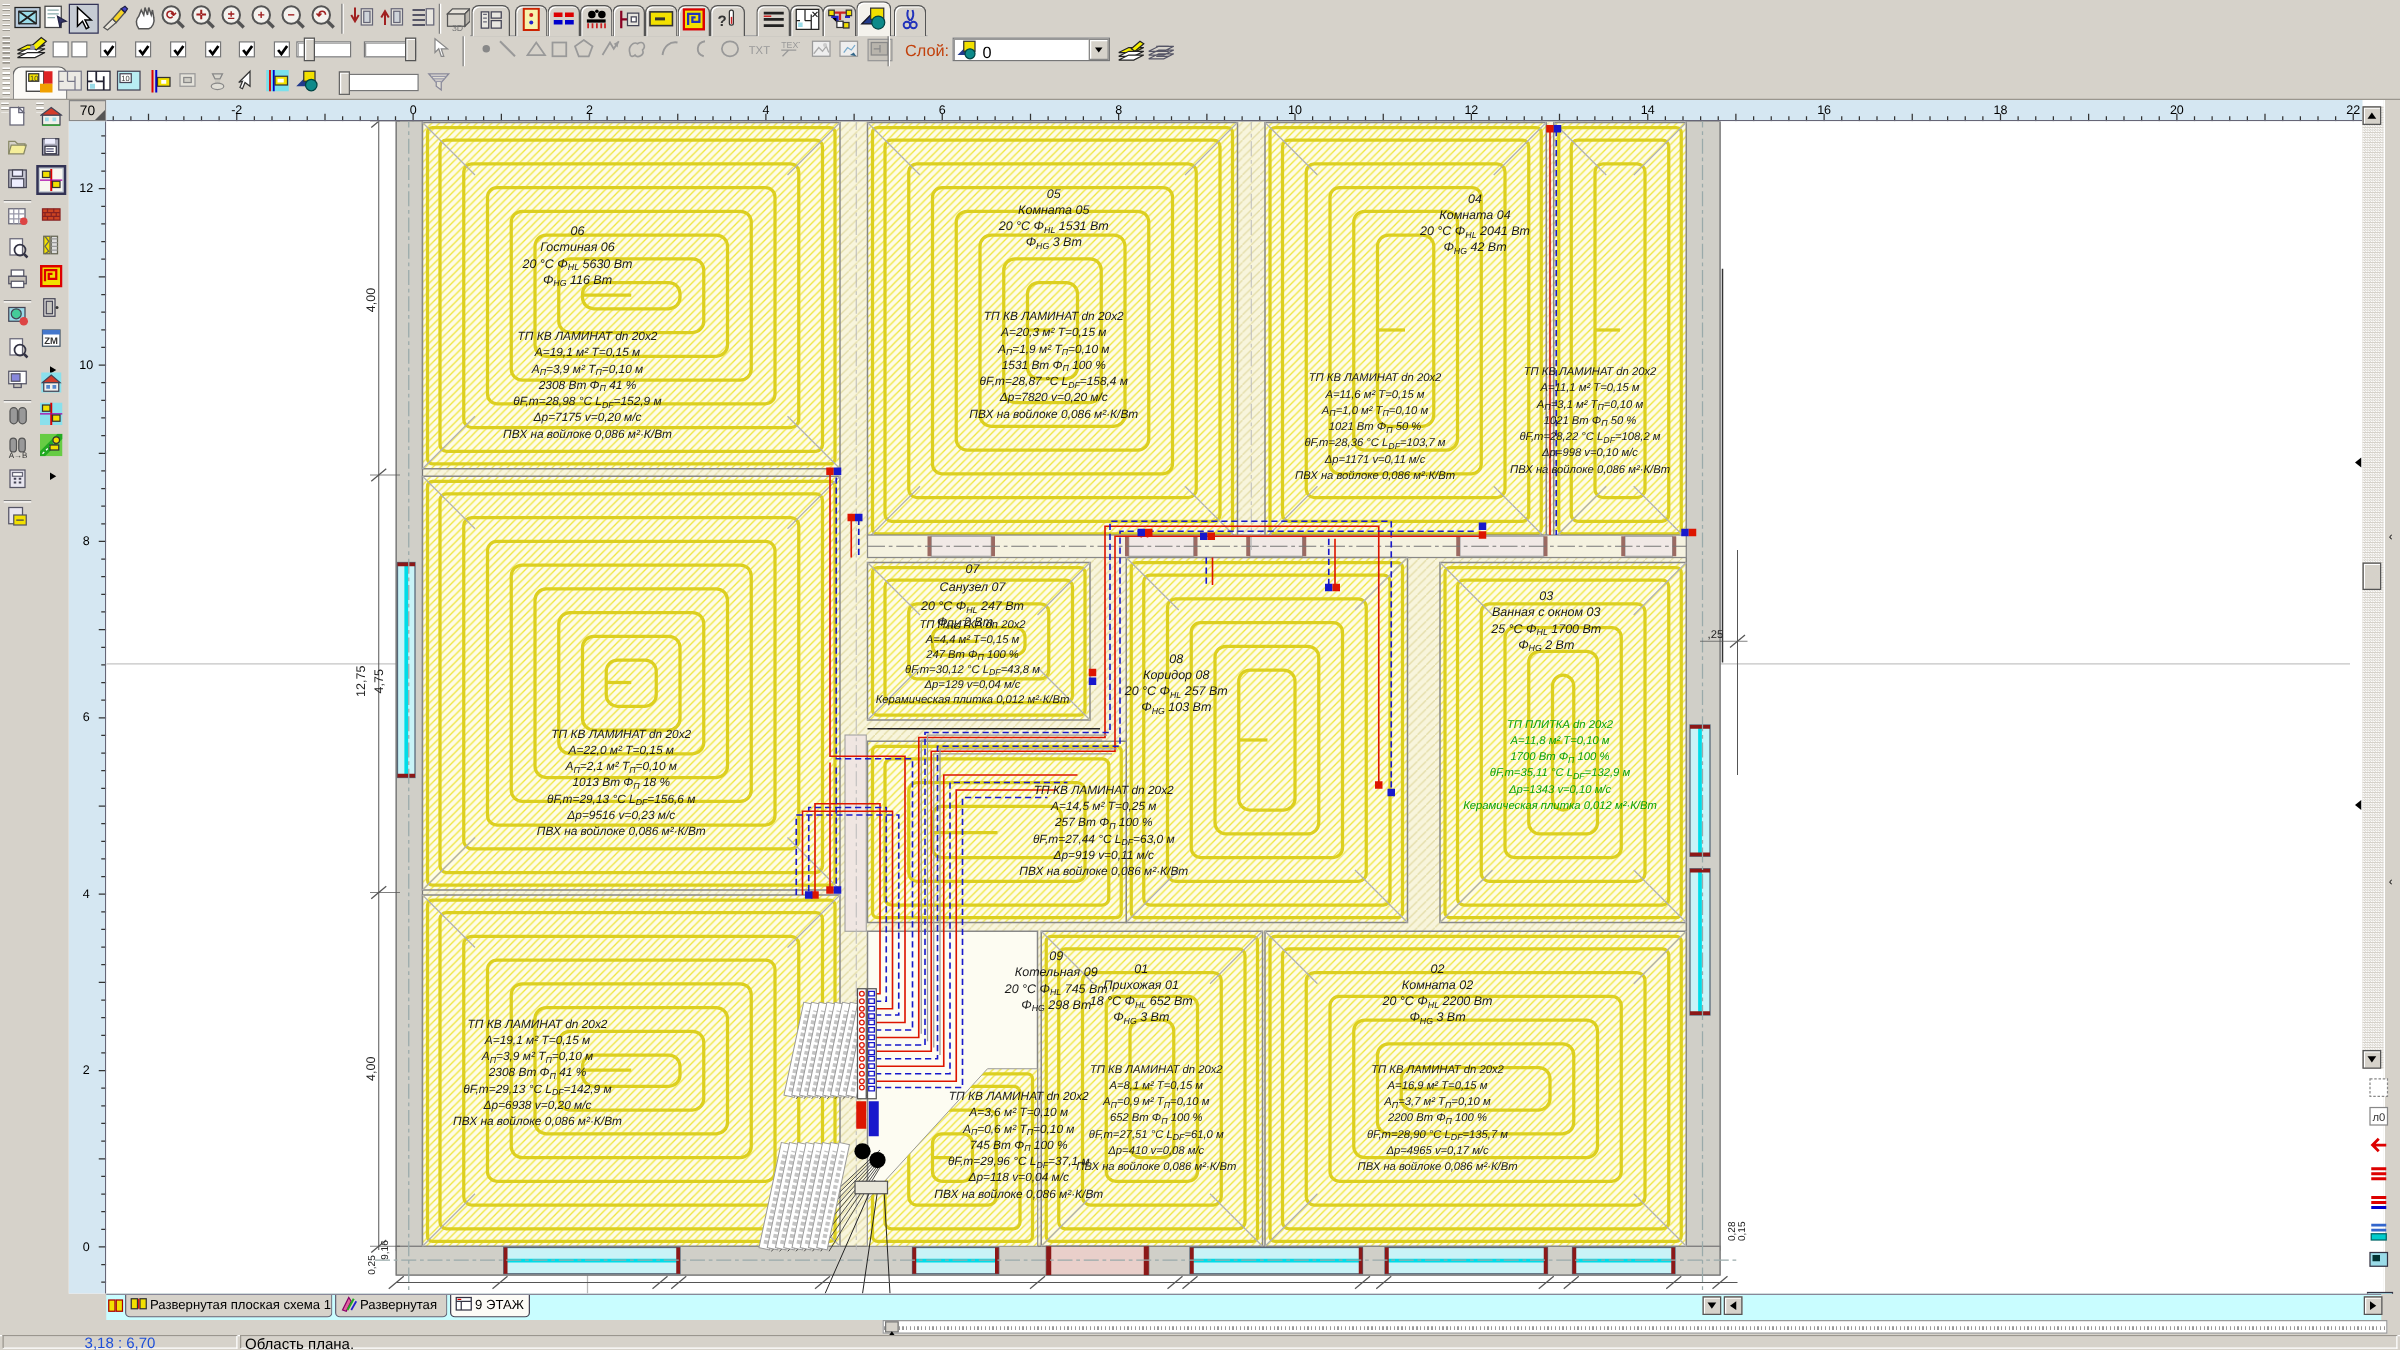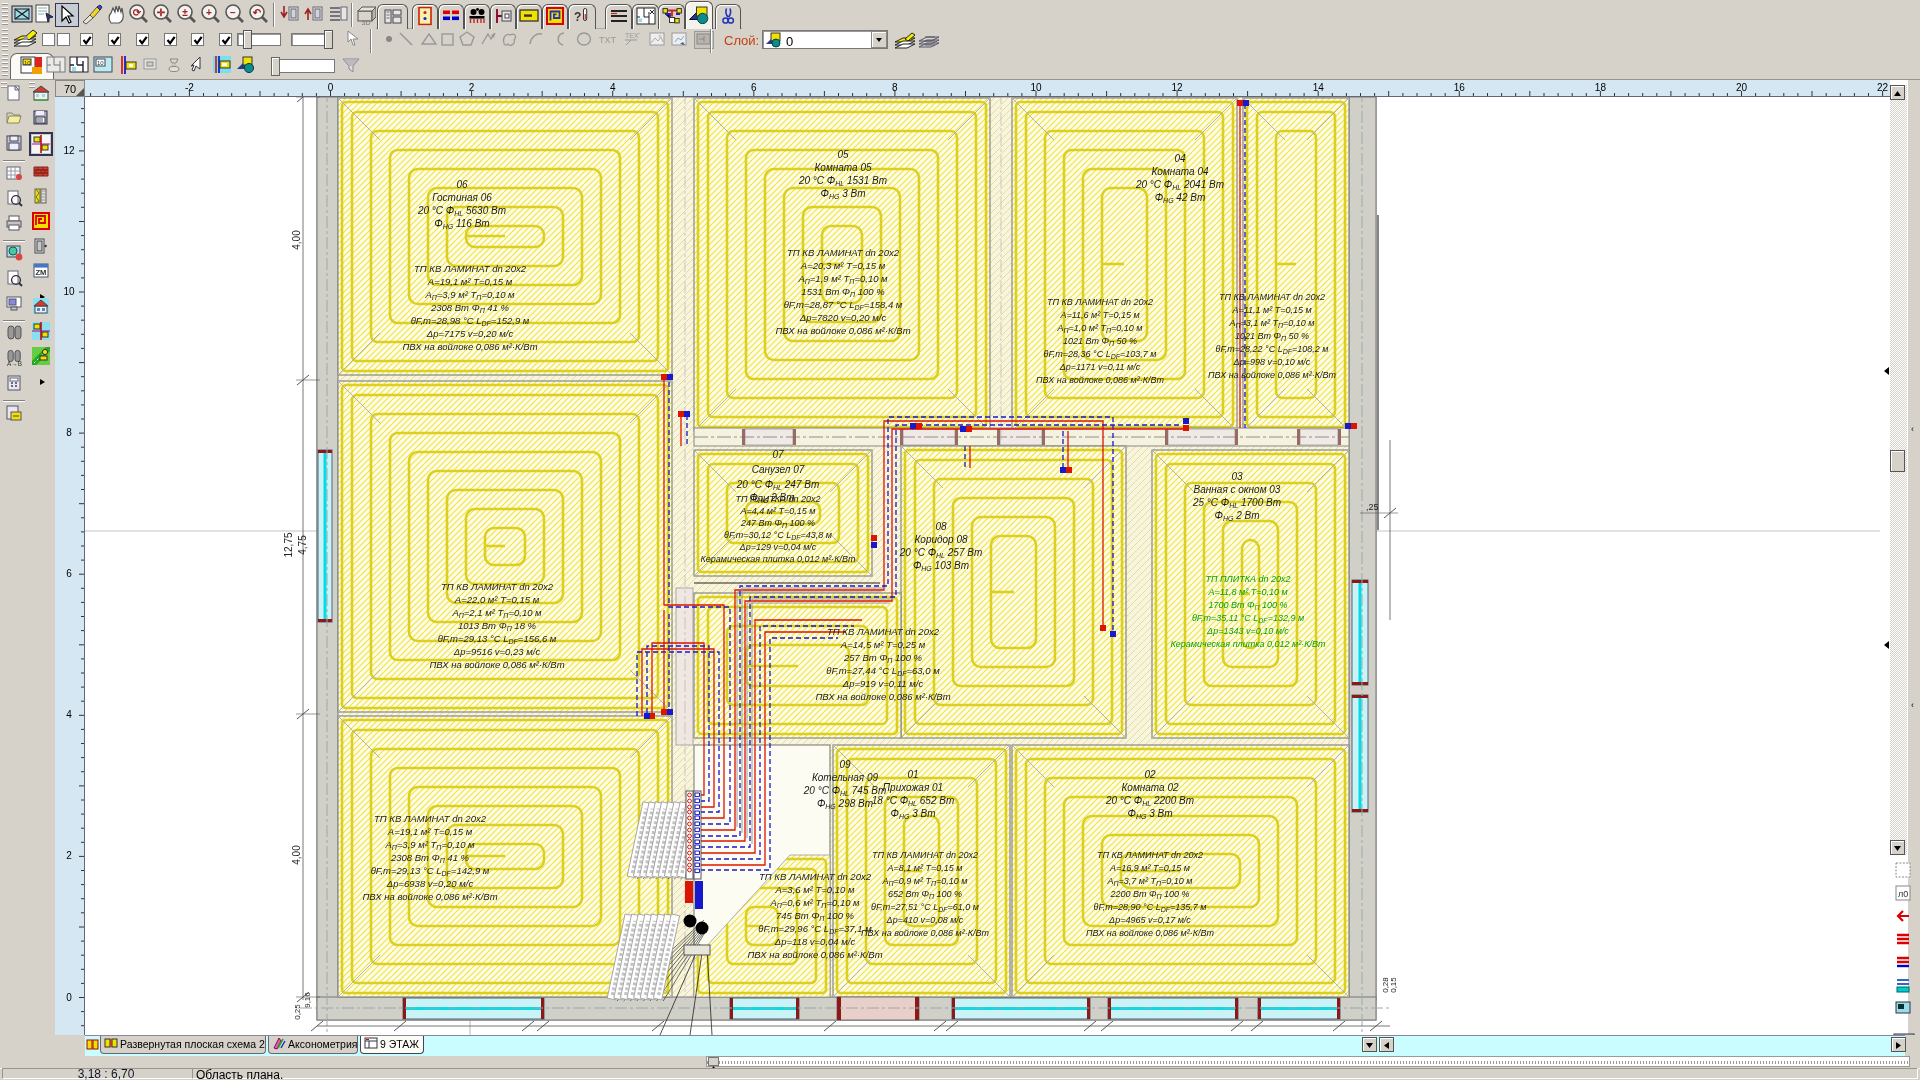--- a/index.html
+++ b/index.html
@@ -1291,40 +1291,40 @@
 <div style="position:absolute;left:0;top:1035px;width:1920px;height:21px;background:#d6d2ca"></div>
 <div style="position:absolute;left:85px;top:1035px;width:1820px;height:21px;background:#c9fdff;border-top:1px solid #889"></div>
 <div style="position:absolute;left:86px;top:1038px;width:13px;height:14px"><svg width="13" height="14" viewBox="0 0 13 14" style="" xmlns="http://www.w3.org/2000/svg">
       <rect x="1" y="2" width="5" height="9" fill="#f2e000" stroke="#a00"></rect>
       <rect x="7" y="2" width="5" height="9" fill="#f2e000" stroke="#a00"></rect>
     </svg></div>
 <div style="position:absolute;left:100px;top:1036px;width:166px;height:18px;background:#d6d2ca;border:1px solid #667;border-top:none;border-radius:0 0 4px 4px;font:10.5px 'Liberation Sans',sans-serif;color:#000;padding-left:3px;white-space:nowrap;overflow:hidden"><svg width="14" height="14" viewBox="0 0 14 14" style="vertical-align:-2px;margin-right:2px" xmlns="http://www.w3.org/2000/svg">
       <rect x="1" y="3" width="5" height="8" fill="#f2e000" stroke="#333"></rect>
       <rect x="8" y="3" width="5" height="8" fill="#f2e000" stroke="#333"></rect>
       <path d="M7 3 v8" stroke="#d00"></path>
-    </svg><span style="vertical-align:top;line-height:17px">Развернутая плоская схема 2</span></div>
+    </svg><span style="vertical-align:top;line-height:17px">Развернутая плоская схема 1</span></div>
 <div style="position:absolute;left:268px;top:1036px;width:90px;height:18px;background:#d6d2ca;border:1px solid #667;border-top:none;border-radius:0 0 4px 4px;font:10.5px 'Liberation Sans',sans-serif;color:#000;padding-left:3px;white-space:nowrap;overflow:hidden"><svg width="14" height="14" viewBox="0 0 14 14" style="vertical-align:-2px;margin-right:2px" xmlns="http://www.w3.org/2000/svg">
       <path d="M2 12 L7 2 l2 3 -4 8 z" fill="#e060a0" stroke="#806"></path>
       <path d="M6 12 L11 3" stroke="#2a2" stroke-width="1.6"></path>
       <path d="M9 12 L13 5" stroke="#22c" stroke-width="1.4"></path>
-    </svg><span style="vertical-align:top;line-height:17px">Аксонометрия</span></div>
+    </svg><span style="vertical-align:top;line-height:17px">Развернутая</span></div>
 <div style="position:absolute;left:360px;top:1036px;width:64px;height:18px;background:#fcfbf6;border:1px solid #445;border-top:none;border-radius:0 0 4px 4px;font:10.5px 'Liberation Sans',sans-serif;color:#000;padding-left:3px;white-space:nowrap;overflow:hidden"><svg width="14" height="14" viewBox="0 0 14 14" style="vertical-align:-2px;margin-right:2px" xmlns="http://www.w3.org/2000/svg">
       <rect x="1" y="2" width="12" height="10" fill="#fff" stroke="#334"></rect>
       <path d="M1 5 h12 M5 5 v7" stroke="#334"></path>
       <path d="M2 3.5 h3" stroke="#d00"></path>
     </svg><span style="vertical-align:top;line-height:17px">9 ЭТАЖ</span></div>
 <div style="position:absolute;left:1362px;top:1037px;width:15px;height:15px;background:#d6d2ca;border:1px solid #555;box-shadow:inset 1px 1px 0 #fff;text-align:center"><svg width="13" height="13" viewBox="0 0 13 13" style="" xmlns="http://www.w3.org/2000/svg">
       <path d="M6.5 9 L10 4 H3 Z" fill="#000"></path>
     </svg></div>
 <div style="position:absolute;left:1379px;top:1037px;width:15px;height:15px;background:#d6d2ca;border:1px solid #555;box-shadow:inset 1px 1px 0 #fff;text-align:center"><svg width="13" height="13" viewBox="0 0 13 13" style="" xmlns="http://www.w3.org/2000/svg">
       <path d="M4 6.5 L9 3 V10 Z" fill="#000"></path>
     </svg></div>
 <div style="position:absolute;left:1891px;top:1037px;width:15px;height:15px;background:#d6d2ca;border:1px solid #555;box-shadow:inset 1px 1px 0 #fff;text-align:center"><svg width="13" height="13" viewBox="0 0 13 13" style="" xmlns="http://www.w3.org/2000/svg">
       <path d="M9 6.5 L4 3 V10 Z" fill="#000"></path>
     </svg></div>
 <div style="position:absolute;left:0;top:1056px;width:1920px;height:12px;background:#d6d2ca"></div>
 <div style="position:absolute;left:706px;top:1056px;width:1204px;height:11px;background:#fff;border:1px solid #999;background-image:repeating-linear-gradient(90deg,#999 0,#999 1px,#fff 1px,#fff 3px);background-size:100% 3px;background-position:0 4px;background-repeat:no-repeat"></div>
 <div style="position:absolute;left:708px;top:1057px;width:11px;height:9px;background:#d6d2ca;border:1px solid #777"><svg width="9" height="7" viewBox="0 0 9 7" style="" xmlns="http://www.w3.org/2000/svg">
       <path d="M4.5 1 L8 6 H1 Z" fill="#000"></path>
     </svg></div>
 <div style="position:absolute;left:0;top:1068px;width:1920px;height:12px;background:#d6d2ca;border-top:1px solid #fff"></div>
-<div style="position:absolute;left:2px;top:1068px;width:208px;height:11px;border:1px solid;border-color:#9a968e #fff #fff #9a968e;font:12px 'Liberation Sans',sans-serif;color:#0f172a;text-align:center;line-height:11px">3,18 : 6,70</div>
+<div style="position:absolute;left:2px;top:1068px;width:188px;height:11px;border:1px solid;border-color:#9a968e #fff #fff #9a968e;font:12px 'Liberation Sans',sans-serif;color:#1d4ed8;text-align:center;line-height:11px">3,18 : 6,70</div>
 <div style="position:absolute;left:192px;top:1068px;width:1726px;height:11px;border:1px solid;border-color:#9a968e #fff #fff #9a968e"></div>
 <div style="position:absolute;left:196px;top:1068px;font:12px 'Liberation Sans',sans-serif;color:#000">Область плана.</div>
 </body></html>

